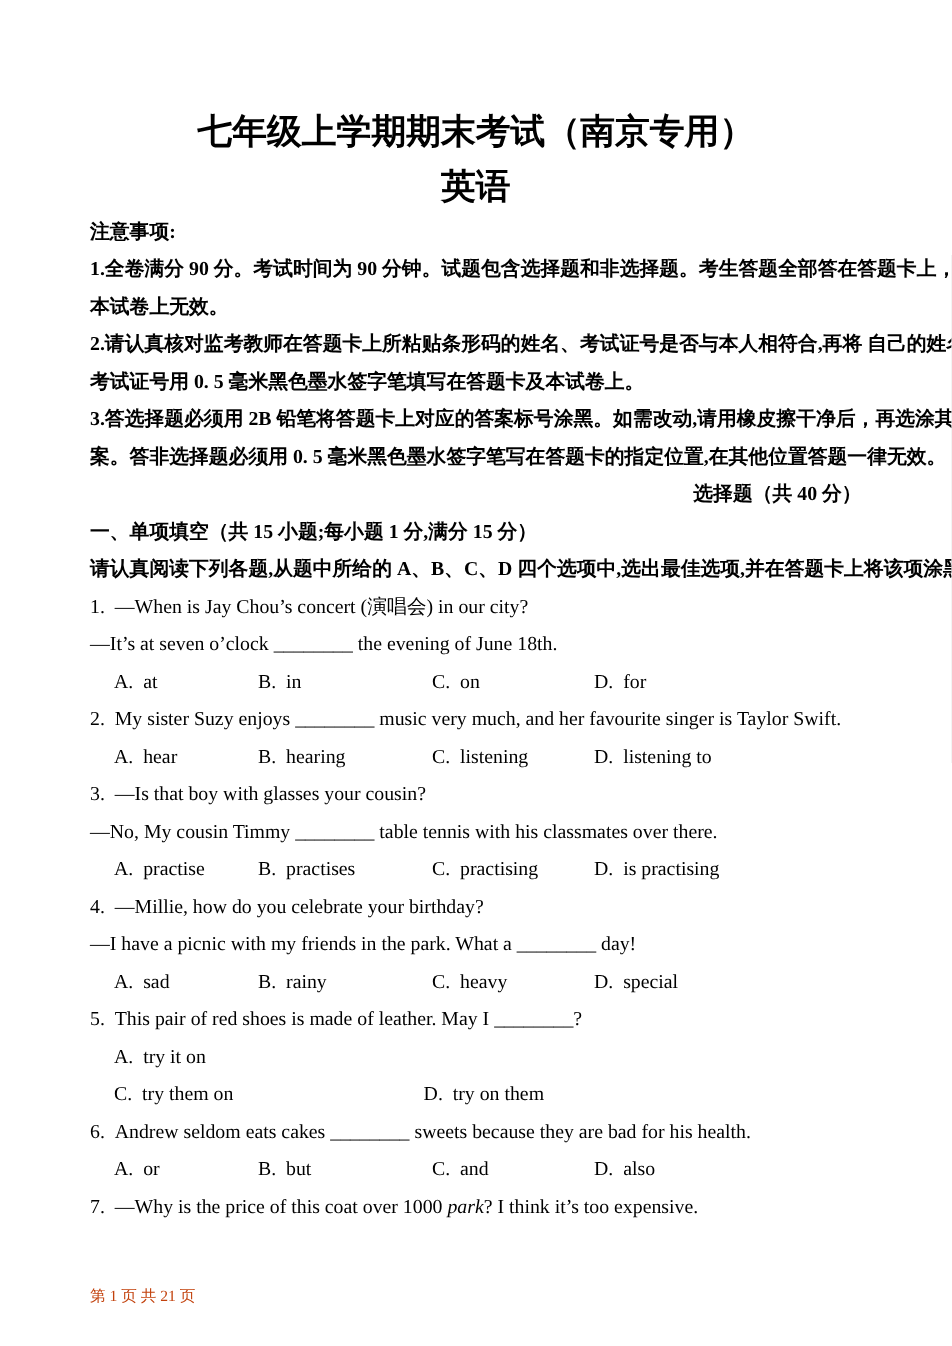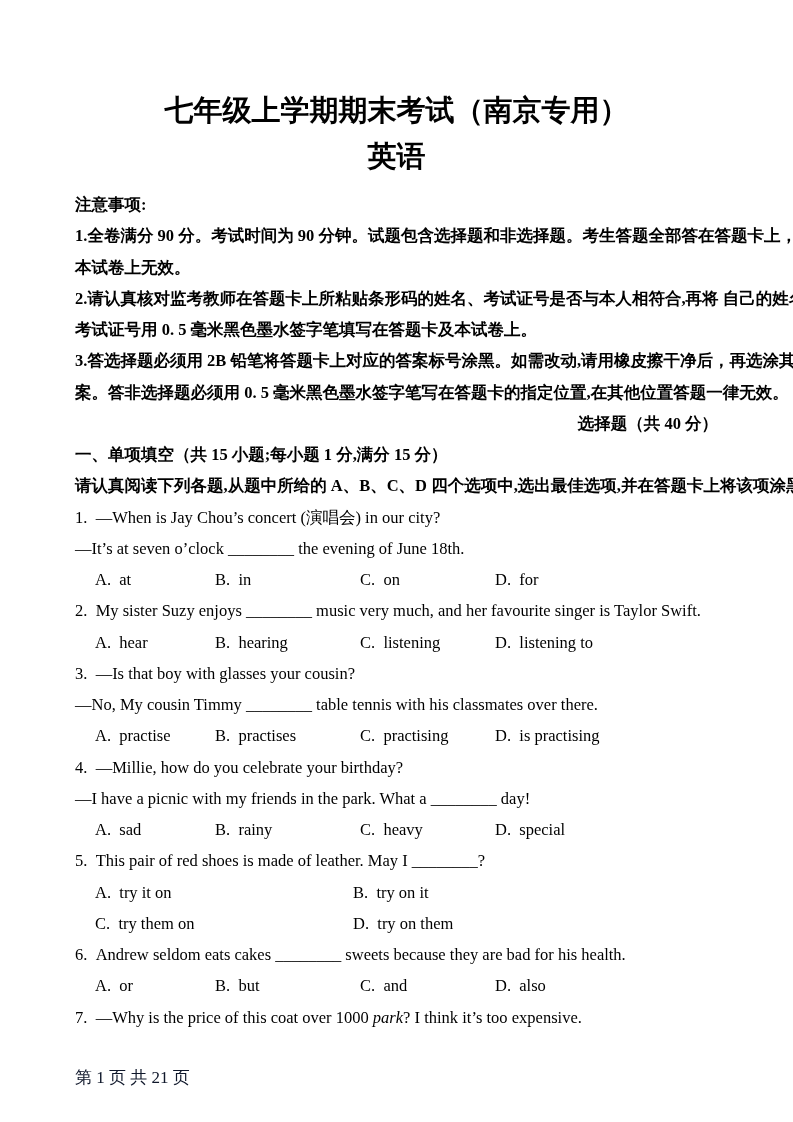--- a/index.html
+++ b/index.html
@@ -12,34 +12,34 @@
     overflow:hidden;
     margin:0 auto;
   }
   .content{padding:96px 75px 0 75px;}
   .exam-title{
     margin:0;font-size:29px;line-height:28px;font-weight:bold;text-align:center;
   }
   .subject-title{
     margin:14px 0 0 0;font-size:29px;line-height:36px;font-weight:bold;text-align:center;
   }
-  .body{margin-top:15px;}
+  .body{margin-top:3px;}
   .b{margin:0;font-size:16.5px;line-height:31.25px;white-space:nowrap;}
   .bold{font-weight:bold;}
   .center{text-align:right;}
   .opt-row{display:flex;padding-left:20px;line-height:31.25px;font-size:16.5px;}
   .opt1{display:inline-block;width:120px;}
   .opt2{display:inline-block;width:145px;}
   .opt3{display:inline-block;width:135px;}
   .opt4{flex:1;}
   .optw{display:inline-block;width:258px;}
   .ital{font-style:italic;}
   .footer{
     position:absolute;left:75px;bottom:33px;
-    font-size:17px;color:#0f172a;white-space:nowrap;
+    font-size:13px;color:#c2410c;white-space:nowrap;
   }
 </style>
 </head>
 <body>
 
 <div class="page">
   <div class="content">
 
     <h1 class="exam-title">七年级上学期期末考试（南京专用）</h1>
     <h2 class="subject-title">英语</h2>
@@ -89,21 +89,20 @@
       <div class="opt-row">
         <span class="opt1">A.&nbsp;&nbsp;sad</span>
         <span class="opt2">B.&nbsp;&nbsp;rainy</span>
         <span class="opt3">C.&nbsp;&nbsp;heavy</span>
         <span class="opt4">D.&nbsp;&nbsp;special</span>
       </div>
 
       <p class="b">5.&nbsp;&nbsp;This pair of red shoes is made of leather. May I ________?</p>
       <div class="opt-row">
         <span class="optw">A.&nbsp;&nbsp;try it on</span>
-        <span class="opt4">B.&nbsp;&nbsp;try on it</span>
       </div>
       <div class="opt-row">
         <span class="optw">C.&nbsp;&nbsp;try them on</span>
         <span class="opt4">D.&nbsp;&nbsp;try on them</span>
       </div>
 
       <p class="b">6.&nbsp;&nbsp;Andrew seldom eats cakes ________ sweets because they are bad for his health.</p>
       <div class="opt-row">
         <span class="opt1">A.&nbsp;&nbsp;or</span>
         <span class="opt2">B.&nbsp;&nbsp;but</span>

